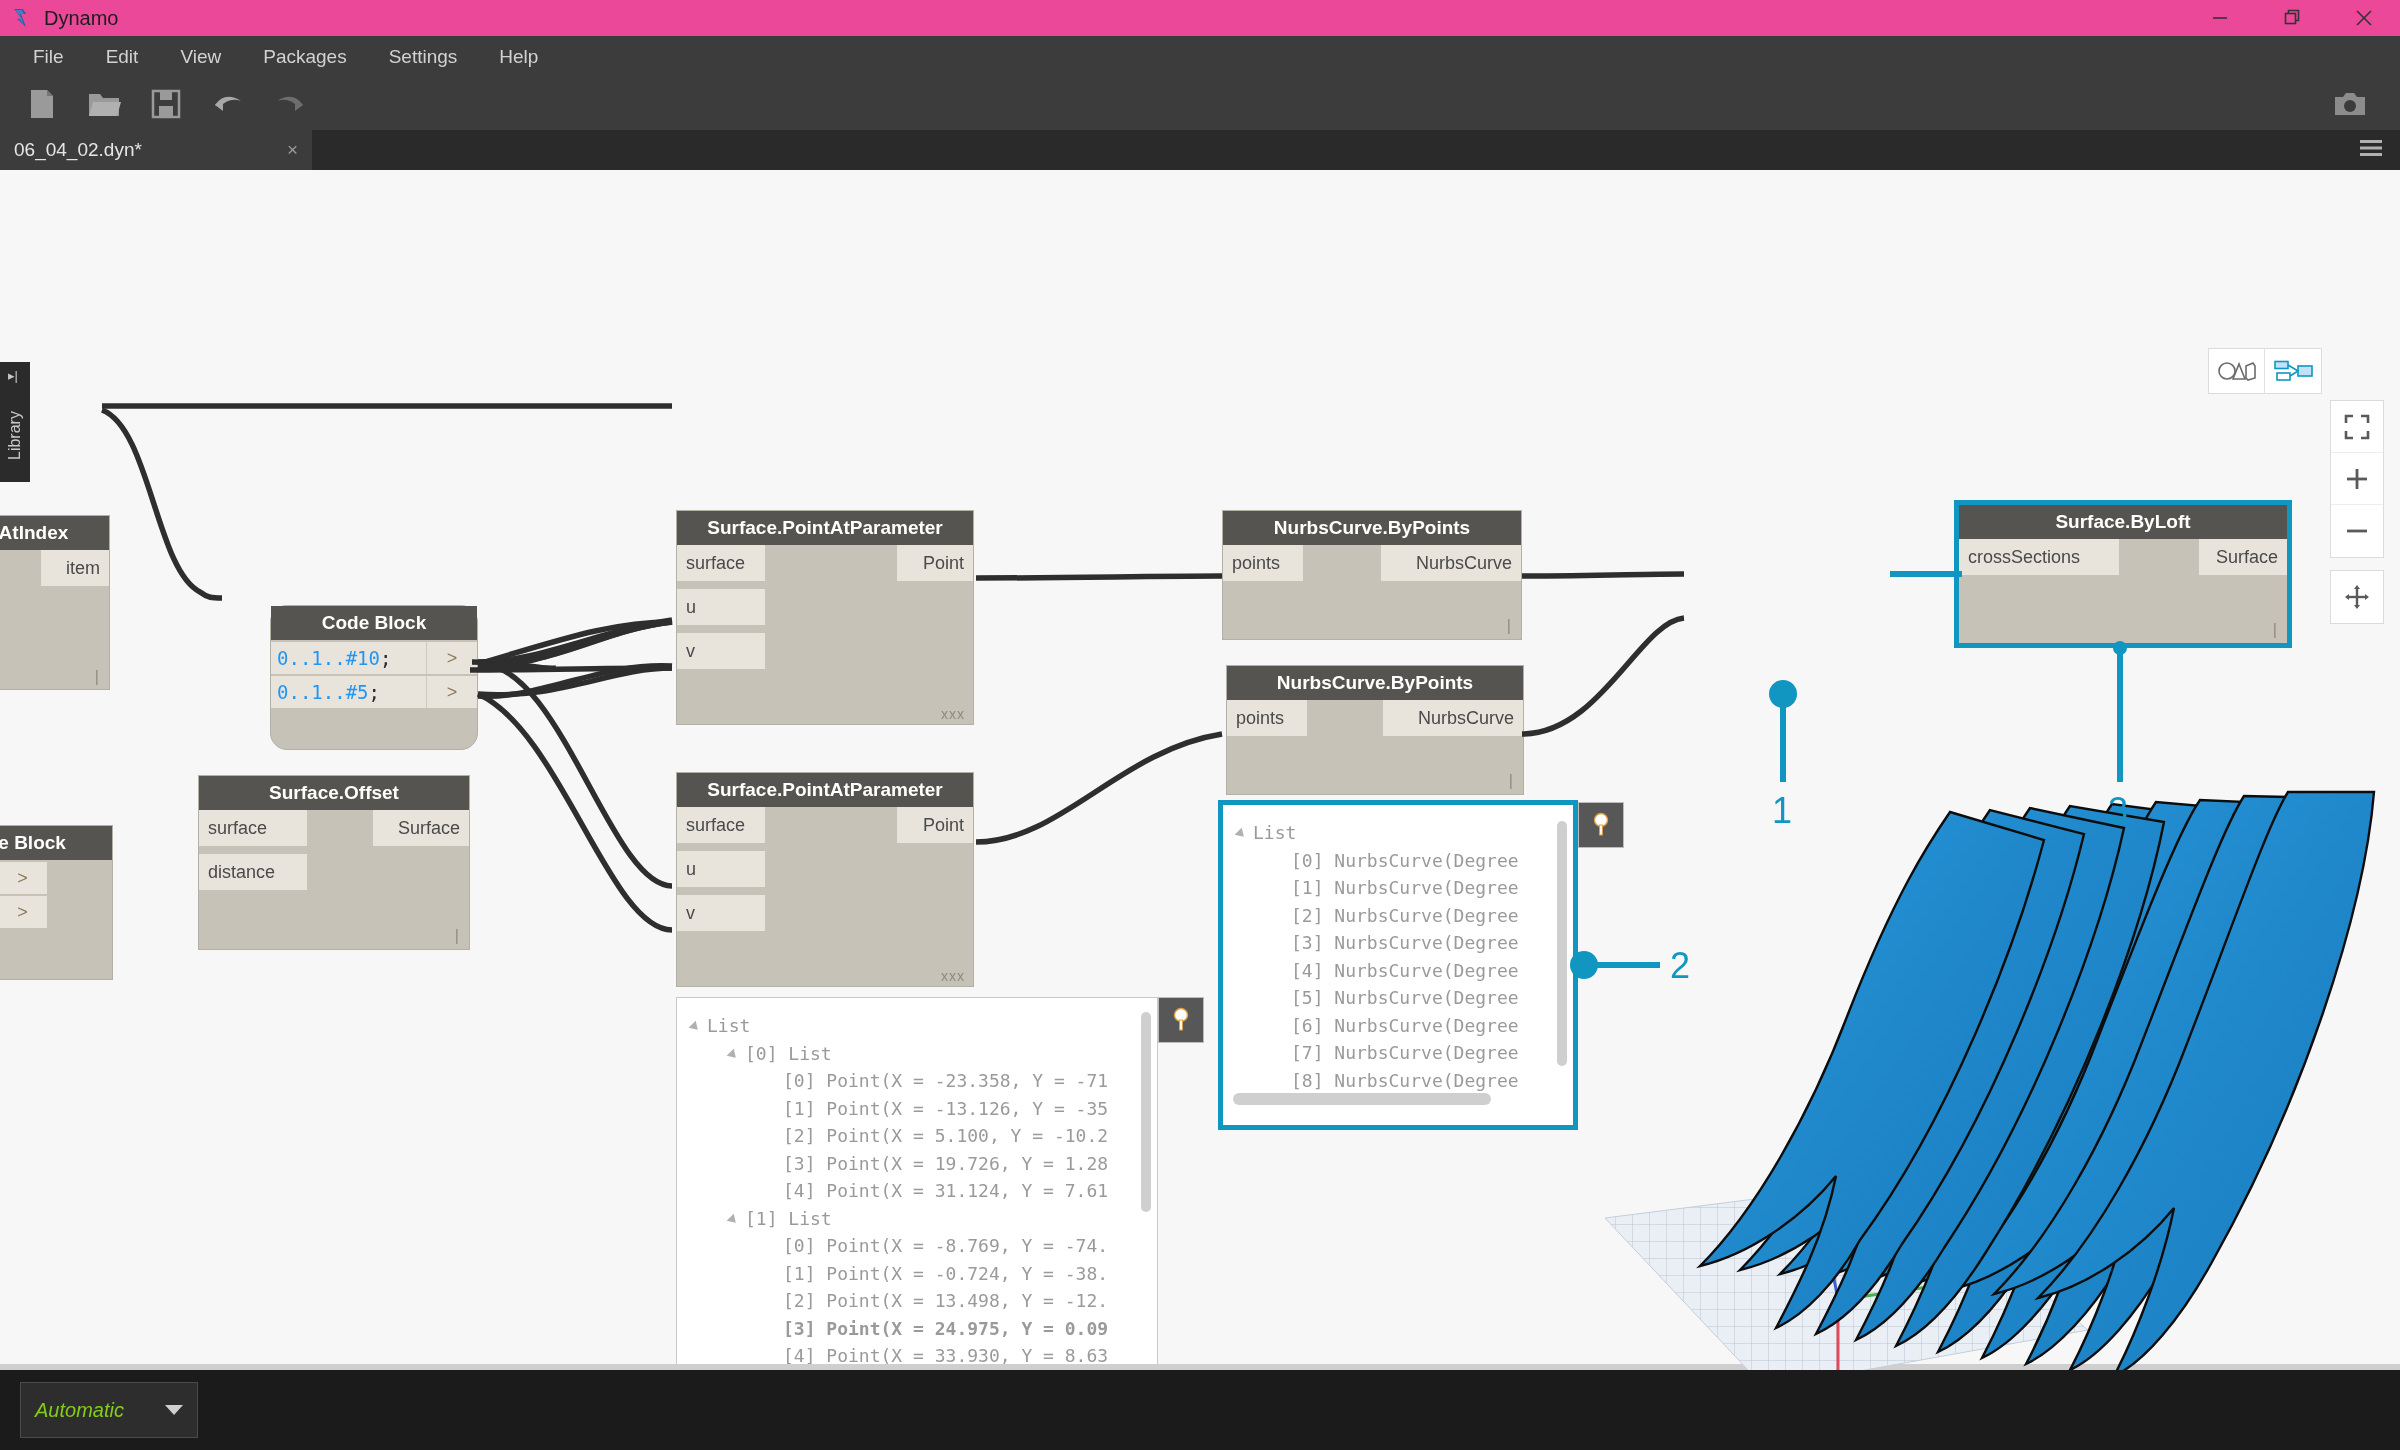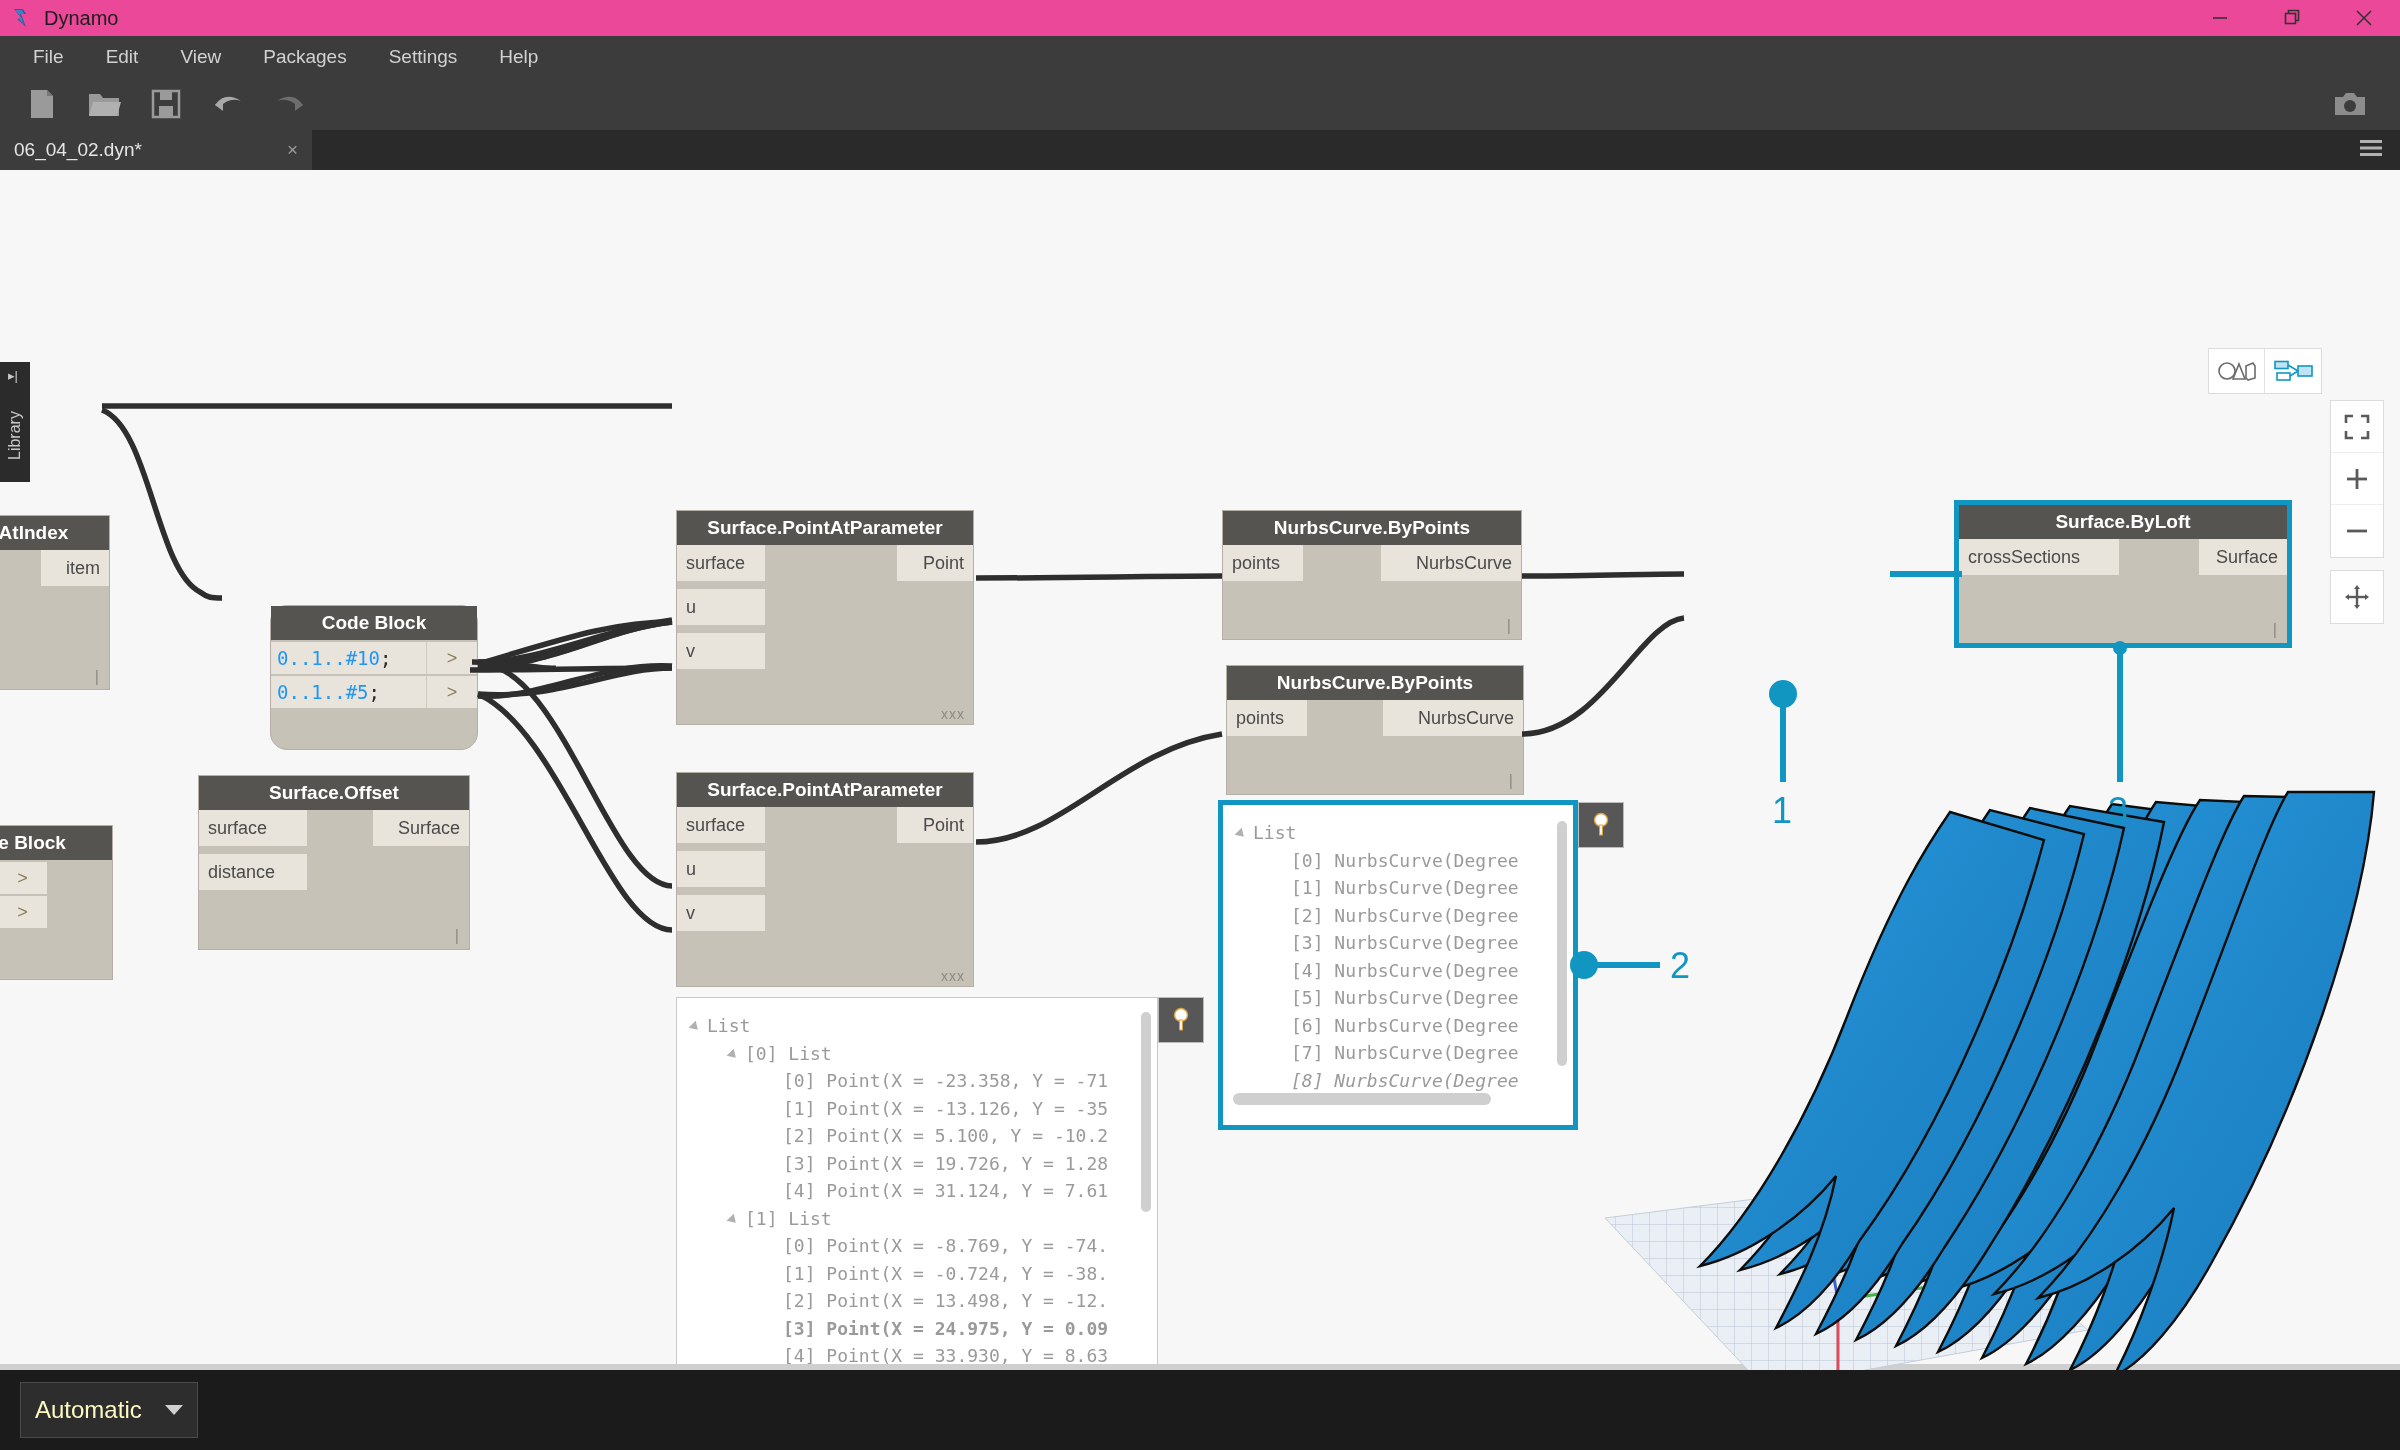--- a/index.html
+++ b/index.html
@@ -178,21 +178,21 @@
   
   .statusbar {
     position: absolute; left: 0; top: 1370px; width: 2400px; height: 80px;
     background: #1b1b1b;
   }
   .run-select {
     position: absolute; left: 20px; top: 12px; width: 178px; height: 56px;
     background: #2d2d2d; border: 1px solid #4a4a4a; display: flex;
     align-items: center; padding: 0 14px;
   }
-  .run-select-label { color: #fef9c3; font-size: 24px; }
+  .run-select-label { color: #84cc16; font-size: 20px; font-style: italic; }
   .run-caret {
     margin-left: auto; width: 0; height: 0;
     border-left: 9px solid transparent; border-right: 9px solid transparent;
     border-top: 10px solid #d0d0d0;
   }
   .canvas-edge-top {
     position: absolute; left: 0; top: 1364px; width: 2400px; height: 6px;
     background: #cfcfcf;
   }
 </style>
@@ -485,21 +485,21 @@
     <div id="curves-rows" style="position:absolute; left:14px; top:14px;">
         <div class="pv-row" style="padding-left: 0px;"><span class="pv-caret"></span><span>List</span></div>
         <div class="pv-row" style="padding-left: 38px;"><span style="display: inline-block; width: 16px;"></span><span>[0] NurbsCurve(Degree</span></div>
         <div class="pv-row" style="padding-left: 38px;"><span style="display: inline-block; width: 16px;"></span><span>[1] NurbsCurve(Degree</span></div>
         <div class="pv-row" style="padding-left: 38px;"><span style="display: inline-block; width: 16px;"></span><span>[2] NurbsCurve(Degree</span></div>
         <div class="pv-row" style="padding-left: 38px;"><span style="display: inline-block; width: 16px;"></span><span>[3] NurbsCurve(Degree</span></div>
         <div class="pv-row" style="padding-left: 38px;"><span style="display: inline-block; width: 16px;"></span><span>[4] NurbsCurve(Degree</span></div>
         <div class="pv-row" style="padding-left: 38px;"><span style="display: inline-block; width: 16px;"></span><span>[5] NurbsCurve(Degree</span></div>
         <div class="pv-row" style="padding-left: 38px;"><span style="display: inline-block; width: 16px;"></span><span>[6] NurbsCurve(Degree</span></div>
         <div class="pv-row" style="padding-left: 38px;"><span style="display: inline-block; width: 16px;"></span><span>[7] NurbsCurve(Degree</span></div>
-        <div class="pv-row" style="padding-left: 38px; font-style: italic;"><span style="display: inline-block; width: 16px;"></span><span>[8] NurbsCurve(Degree</span></div>
+        <div class="pv-row" style="padding-left: 38px;"><span style="display: inline-block; width: 16px;"></span><span>[8] NurbsCurve(Degree</span></div>
       </div>
     <div class="pv-vscroll" style="top:16px; height:245px;"></div>
     <div class="pv-hscroll" style="bottom:20px; width:258px;"></div>
   </div>
   <div class="pin-btn" style="left:1578px; top:632px; width:46px; height:46px; z-index:11;">
     <svg width="20" height="26" viewBox="0 0 20 26">
       <circle cx="10" cy="8" r="6.5" fill="#ffffff" stroke="#e0a040" stroke-width="1.4"></circle>
       <rect x="8.6" y="13" width="2.8" height="10" fill="#ffffff" stroke="#e0a040" stroke-width="1"></rect>
     </svg>
   </div>

